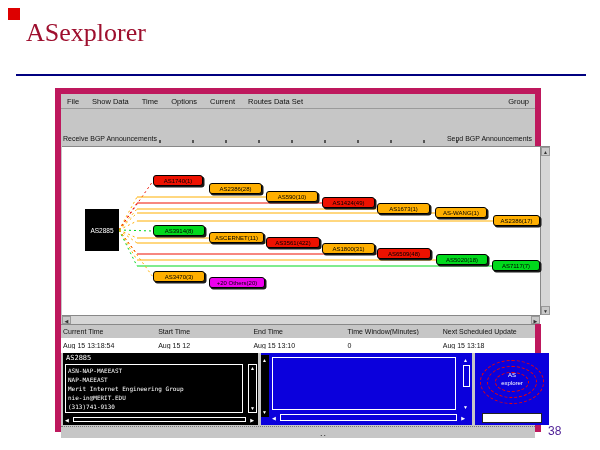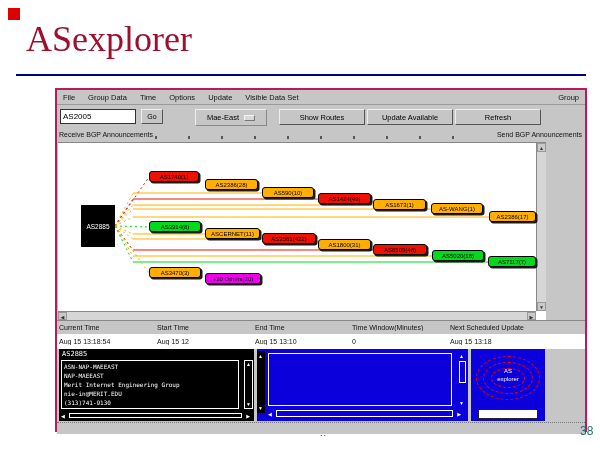--- a/index.html
+++ b/index.html
@@ -1,25 +1,25 @@
 <!DOCTYPE html>
 <html style="--c-title: #9E0F2E; --c-rule: #000080; --c-window: #C6C6C6; --c-red: #EE1100; --c-orange: #FFAF00; --c-green: #00D91C; --c-magenta: #EE00EE; --c-blue: #0B00DC; --c-terminal: #000000;"><head>
 <meta charset="utf-8">
 <style>
   html,body{margin:0;padding:0;background:#fff;}
   .canvas{position:relative;width:600px;height:450px;background:#fff;overflow:hidden;
           font-family:"Liberation Sans",sans-serif;}
   .bullet{position:absolute;left:8px;top:8px;width:12px;height:12px;background:#DD0000;}
   .title{position:absolute;left:26px;top:18px;font-family:"Liberation Serif",serif;
-         font-size:36px;color:var(--c-title,#9E0F2E);}
+         font-size:26px;color:var(--c-title,#9E0F2E);}
   .rule{position:absolute;left:16px;top:74px;width:570px;height:2px;background:var(--c-rule,#000080);}
 
   
-  .app{position:absolute;left:55px;top:88px;width:532px;height:344px;
-       background:var(--c-window,#C6C6C6);border:2px solid #be185d;box-sizing:border-box;}
+  .app{position:absolute;left:55px;top:88px;width:486px;height:344px;
+       background:var(--c-window,#C6C6C6);border:6px solid #be185d;box-sizing:border-box;}
   .menubar{position:absolute;left:0;top:0;width:100%;height:15px;display:flex;align-items:center;
            border-bottom:1px solid #9a9a9a;box-sizing:border-box;padding:0 6px;}
   .menu-items{display:flex;gap:13px;}
   .menu-item{font-size:7.5px;color:#111;white-space:nowrap;cursor:default;}
   .menu-item.help{margin-left:auto;}
   .toolbar{position:absolute;left:0;top:16px;width:100%;height:22px;}
   .as-input{position:absolute;left:3px;top:3px;width:70px;height:13px;border:1px solid #333;
             font-size:8px;padding:0 2px;font-family:"Liberation Sans",sans-serif;background:#fff;}
   .go-btn{position:absolute;left:84px;top:3px;width:22px;height:15px;background:var(--c-window,#C6C6C6);
           border:1px solid #555;border-top-color:#eee;border-left-color:#eee;font-size:7px;
@@ -92,57 +92,44 @@
   .ring{position:absolute;border:1px dashed #e00;border-radius:50%;}
   .ring.r1{left:5px;top:7px;width:62px;height:42px;}
   .ring.r2{left:12px;top:13px;width:48px;height:30px;}
   .ring.r3{left:20px;top:19px;width:32px;height:18px;}
   .logo-text{position:absolute;left:0;top:18px;width:74px;text-align:center;color:#fff;font-size:6px;line-height:8px;}
   .logo-input{position:absolute;left:7px;bottom:2px;width:60px;height:10px;background:#fff;border:1px solid #222;box-sizing:border-box;}
 
   .bottom-strip{position:absolute;left:0;top:332px;width:100%;height:12px;
                 border-top:1px dotted #777;box-sizing:border-box;background:var(--c-window,#C6C6C6);}
   .dots{position:absolute;left:320px;top:428px;font-size:9px;color:#222;letter-spacing:1px;}
-  .pagenum{position:absolute;left:580px;top:424px;font-size:12px;color:#0f766e;}
+  .pagenum{position:absolute;left:548px;top:424px;font-size:12px;color:#4c1d95;}
 </style>
 </head>
 <body>
 
 <div class="canvas">
   <div class="bullet"></div>
   <div class="title">ASexplorer</div>
   <div class="rule"></div>
 
   <div class="app">
 
     <div class="menubar">
       <div class="menu-items" id="menu-items">
           <span class="menu-item">File</span>
-          <span class="menu-item">Group Data</span>
+          <span class="menu-item">Show Data</span>
           <span class="menu-item">Time</span>
           <span class="menu-item">Options</span>
-          <span class="menu-item">Update</span>
-          <span class="menu-item">Visible Data Set</span>
+          <span class="menu-item">Current</span>
+          <span class="menu-item">Routes Data Set</span>
         </div>
       <span class="menu-item help">Group</span>
     </div>
 
-    <div class="toolbar">
-      <input class="as-input" readonly="" value="AS2005" style="">
-      <button class="go-btn">Go</button>
-      <div class="opt-menu">
-        <span>Mae-East</span>
-        <span class="opt-bar"></span>
-      </div>
-      <div class="tb-buttons" id="tb-buttons">
-          <button class="tb-btn" style="left: 222px; width: 86px;">Show Routes</button>
-          <button class="tb-btn" style="left: 310px; width: 86px;">Update Available</button>
-          <button class="tb-btn" style="left: 398px; width: 86px;">Refresh</button>
-        </div>
-    </div>
 
     <div class="bgp-row">
       <span class="bgp-label left">Receive BGP Announcements</span>
       <div class="ticks"></div>
       <span class="bgp-label right">Send BGP Announcements</span>
     </div>
 
     <div class="graph" id="graph">
       <svg id="edges" width="478" height="169" viewBox="0 0 478 169">
           <line x1="57" y1="83" x2="91" y2="34" stroke="#EE1100" stroke-width="1" stroke-dasharray="2,3"></line>

